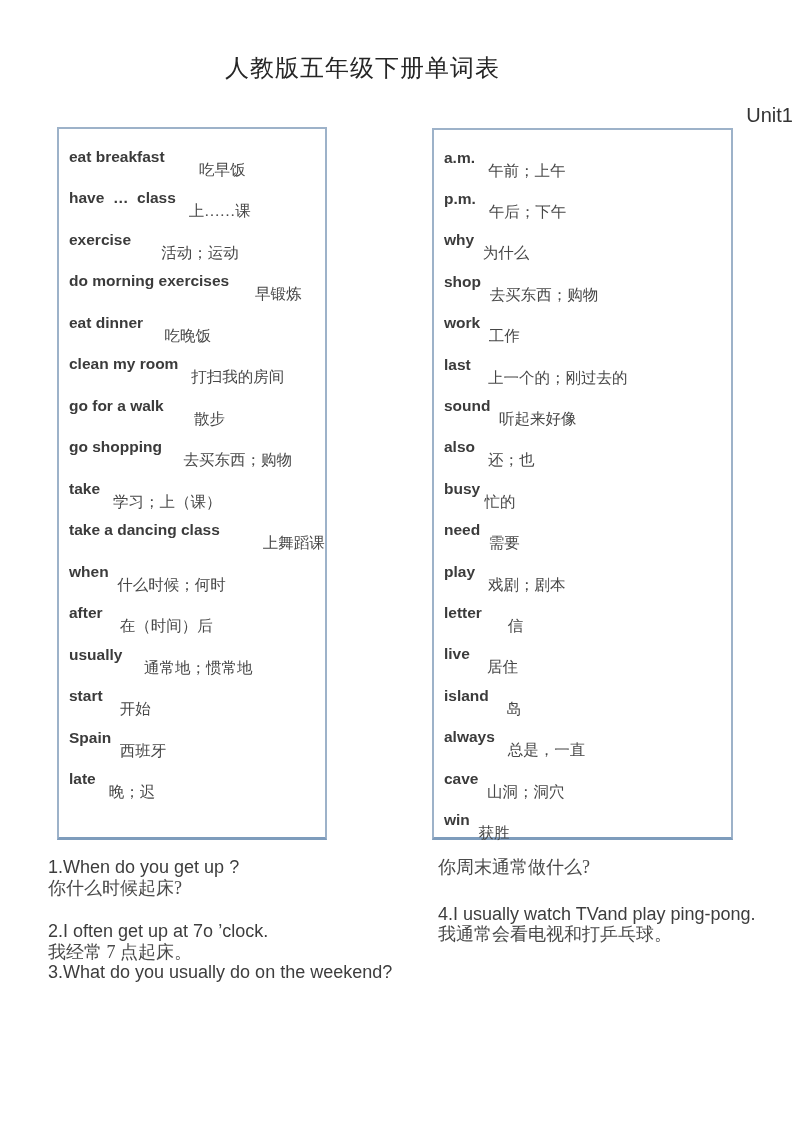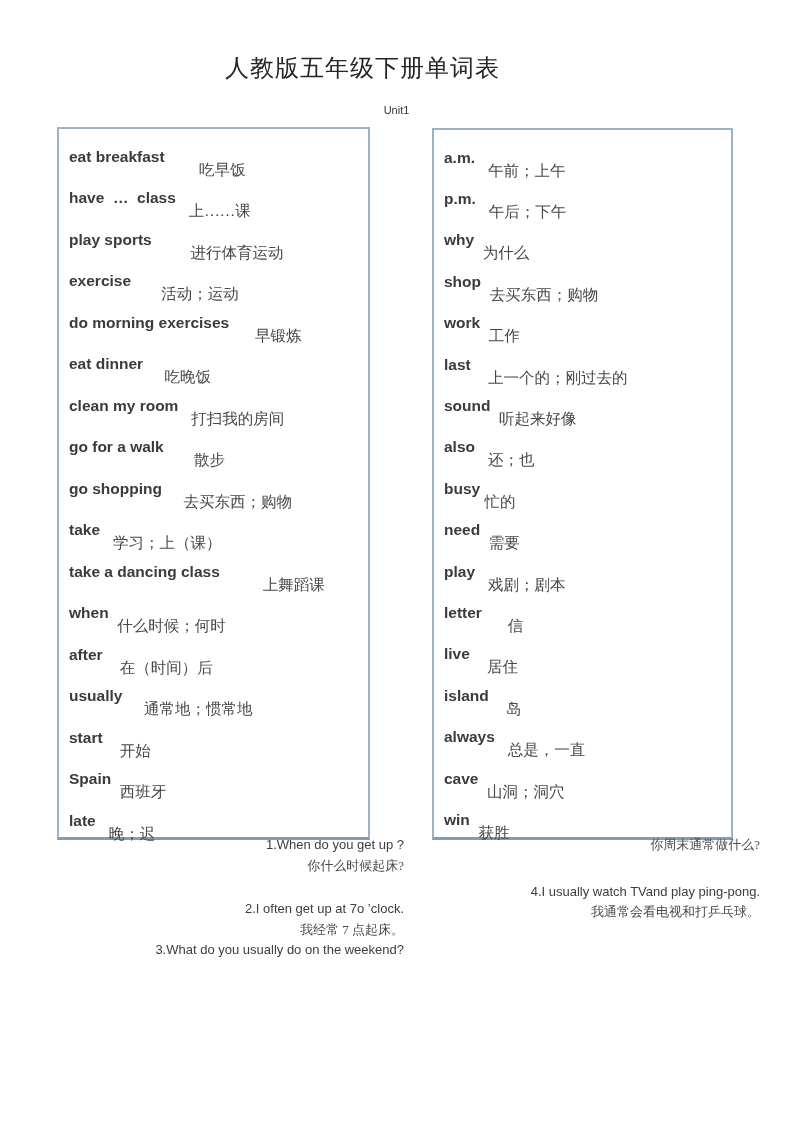--- a/index.html
+++ b/index.html
@@ -15,33 +15,33 @@
     margin: 0; text-align: center;
     transform: translateX(-34px);
     font-family: "Liberation Serif", serif;
     font-weight: 400;
     font-size: 24px;
     color: #262626;
     letter-spacing: 1px;
   }
   .subtitle {
     position: absolute; top: 104px; left: 0; width: 100%;
-    text-align: center;
-    font-size: 11px;
+    text-align: right;
+    font-size: 20px;
     color: #333333;
   }
   .box {
     position: absolute;
     box-sizing: border-box;
     background: #ffffff;
     border: 2px solid #9db2c9;
     border-bottom: 3px solid #7e9cbc;
     padding: 7px 0 0 10px;
   }
-  .box-left  { left: 57px;  top: 127px; width: 313px; height: 713px; text-align: right; }
+  .box-left  { left: 57px;  top: 127px; width: 270px; height: 713px; text-align: right; }
   .box-right { left: 432px; top: 128px; width: 301px; height: 712px; }
   .word-row {
     height: 41.5px;
     display: flex;
     align-items: center;
     white-space: pre;
     font-size: 15.5px;
   }
   .box-right .word-row { height: 41.4px; align-items: center; }
   .word-row .en {
@@ -49,44 +49,42 @@
     font-weight: 700;
     color: #3b3b3b;
   }
   .word-row .zh {
     font-family: "Liberation Serif", serif;
     font-weight: 400;
     color: #474747;
     margin-top: 27px;
   }
   .sent-col {
-    position: absolute; top: 835px;
-    font-size: 13px;
+    position: absolute; top: 857px;
+    font-size: 18px;
     line-height: 20.5px;
-    text-align: right;
   }
   .col-left  { left: 48px;  width: 356px; }
   .col-right { left: 410px; width: 350px; }
   .para { margin: 0 0 23px 0; }
   .col-right .para { margin-bottom: 26px; margin-left: 28px; }
   .line { display: block; white-space: pre-wrap; }
   .line.en { font-family: "Liberation Sans", sans-serif; color: #3d3d3d; }
   .line.zh { font-family: "Liberation Serif", serif; color: #4a4a4a; }
 </style>
 </head>
 <body>
 
 <div class="page">
   <h1 class="title">人教版五年级下册单词表</h1>
   <div class="subtitle">Unit1</div>
 
   <div class="box box-left" id="box-left">
       <div class="word-row"><span class="en">eat breakfast        </span><span class="zh">吃早饭</span></div>
       <div class="word-row"><span class="en">have  …  class   </span><span class="zh">上……课</span></div>
-      <div class="word-row"><span class="en">play sports         </span><span class="zh">进行体育运动</span></div>
       <div class="word-row"><span class="en">exercise       </span><span class="zh">活动；运动</span></div>
       <div class="word-row"><span class="en">do morning exercises      </span><span class="zh">早锻炼</span></div>
       <div class="word-row"><span class="en">eat dinner     </span><span class="zh">吃晚饭</span></div>
       <div class="word-row"><span class="en">clean my room   </span><span class="zh">打扫我的房间</span></div>
       <div class="word-row"><span class="en">go for a walk       </span><span class="zh">散步</span></div>
       <div class="word-row"><span class="en">go shopping     </span><span class="zh">去买东西；购物</span></div>
       <div class="word-row"><span class="en">take   </span><span class="zh">学习；上（课）</span></div>
       <div class="word-row"><span class="en">take a dancing class          </span><span class="zh">上舞蹈课</span></div>
       <div class="word-row"><span class="en">when  </span><span class="zh">什么时候；何时</span></div>
       <div class="word-row"><span class="en">after    </span><span class="zh">在（时间）后</span></div>

